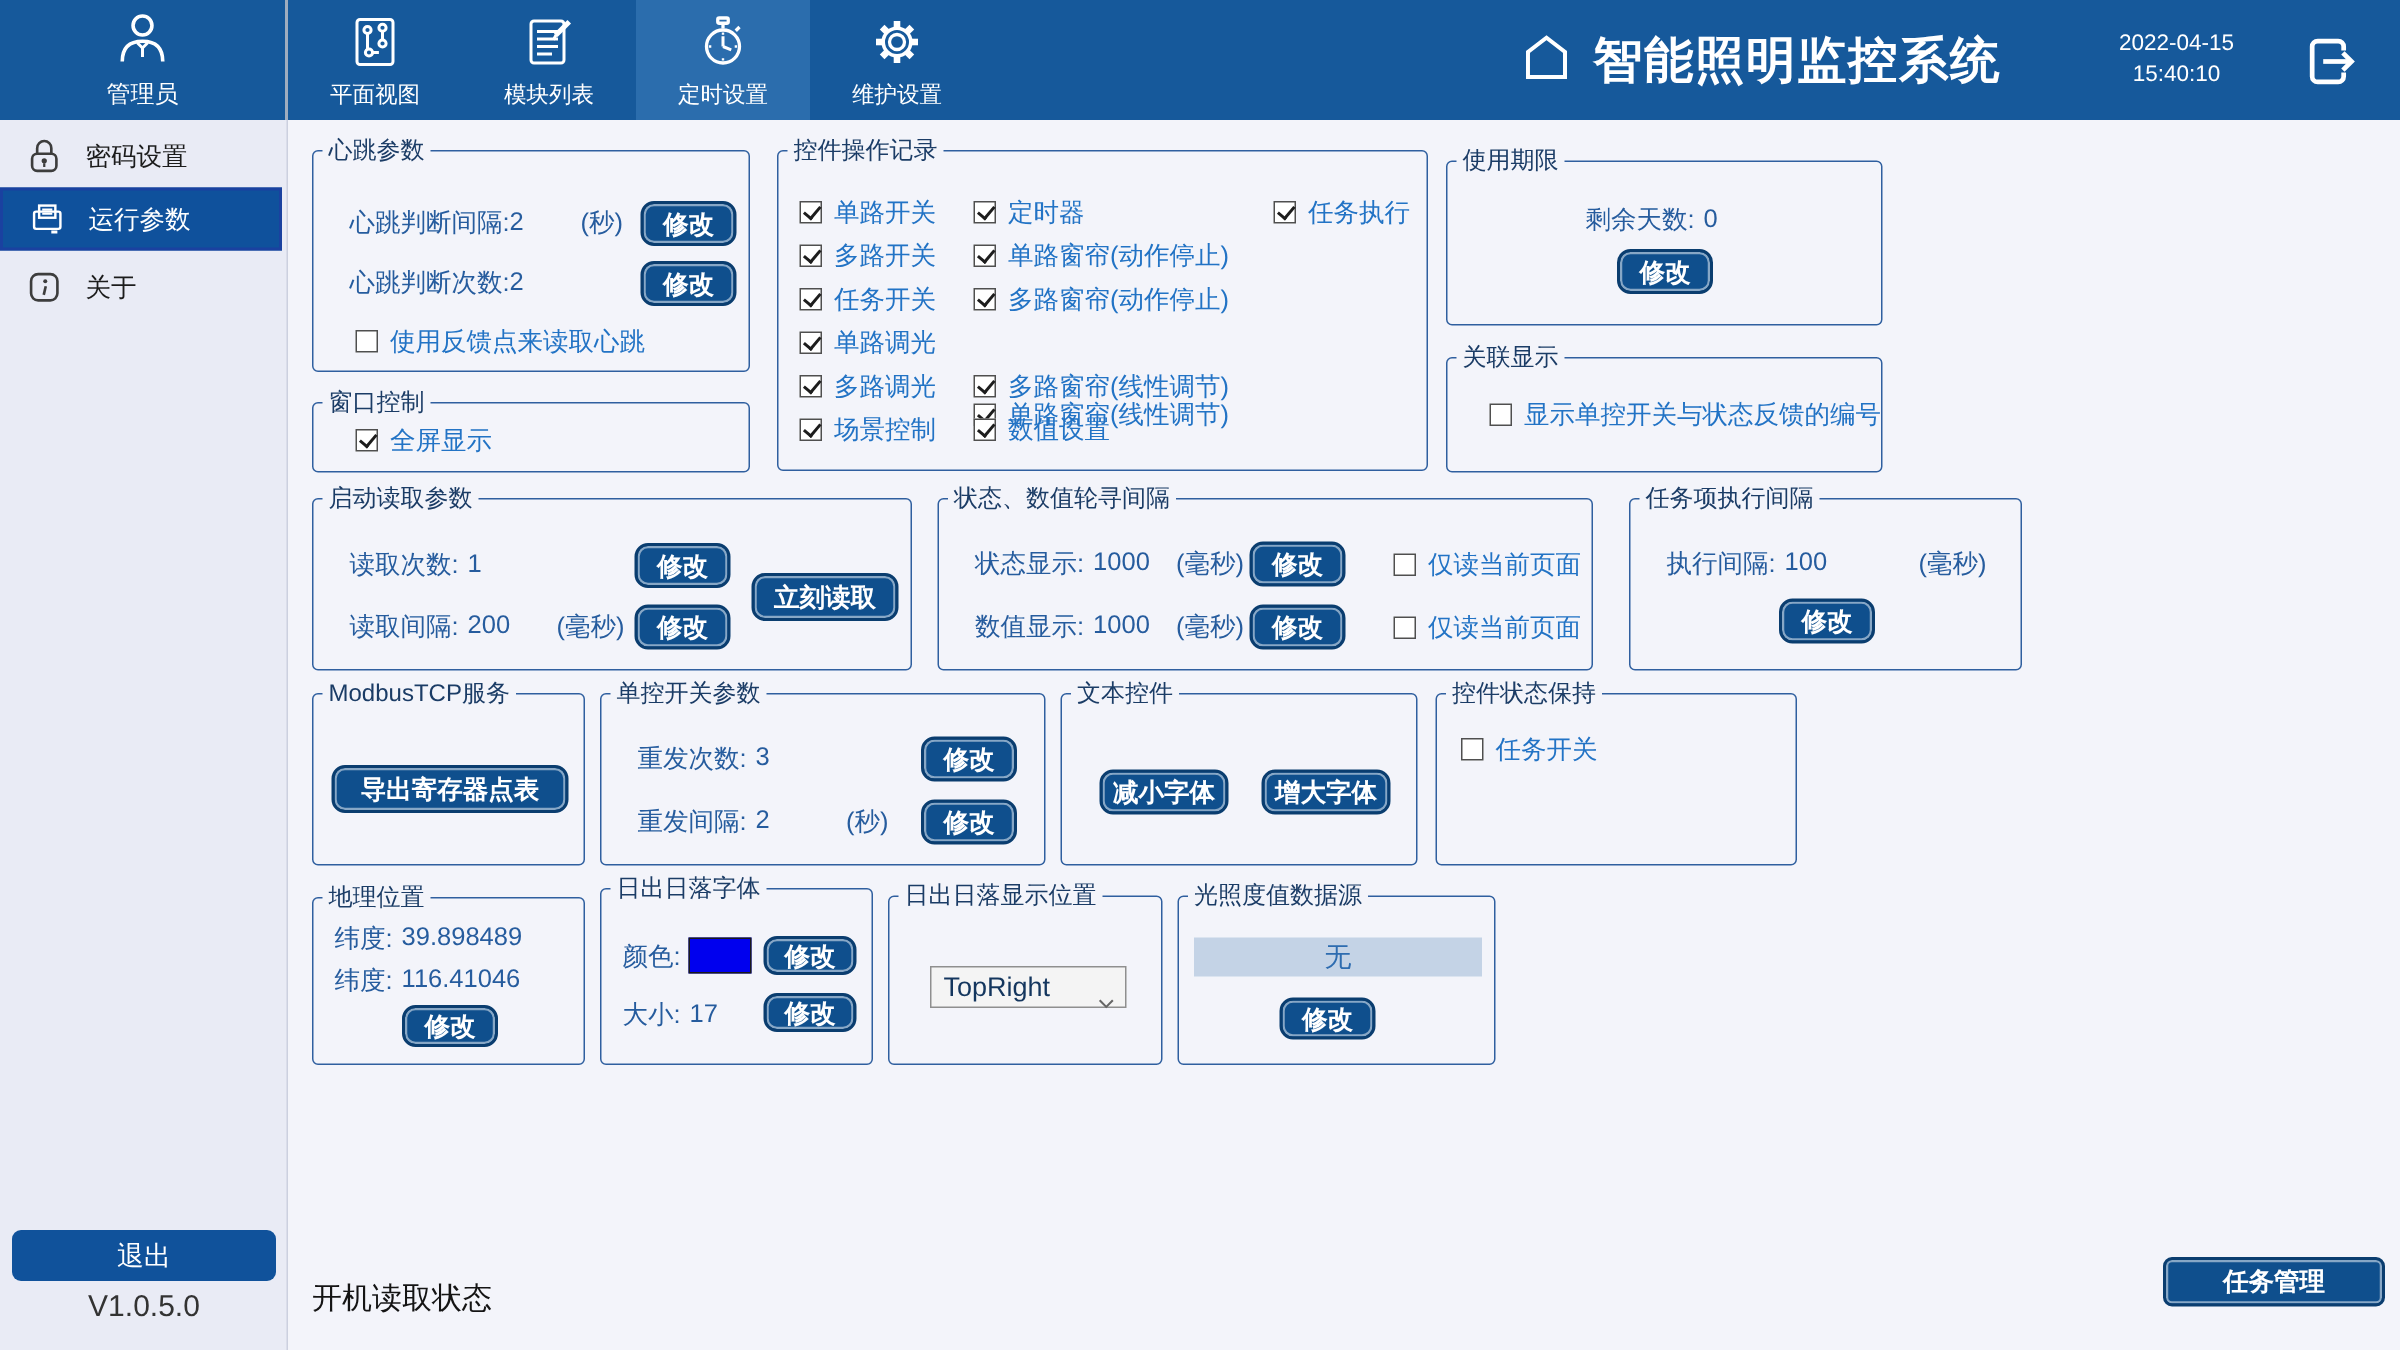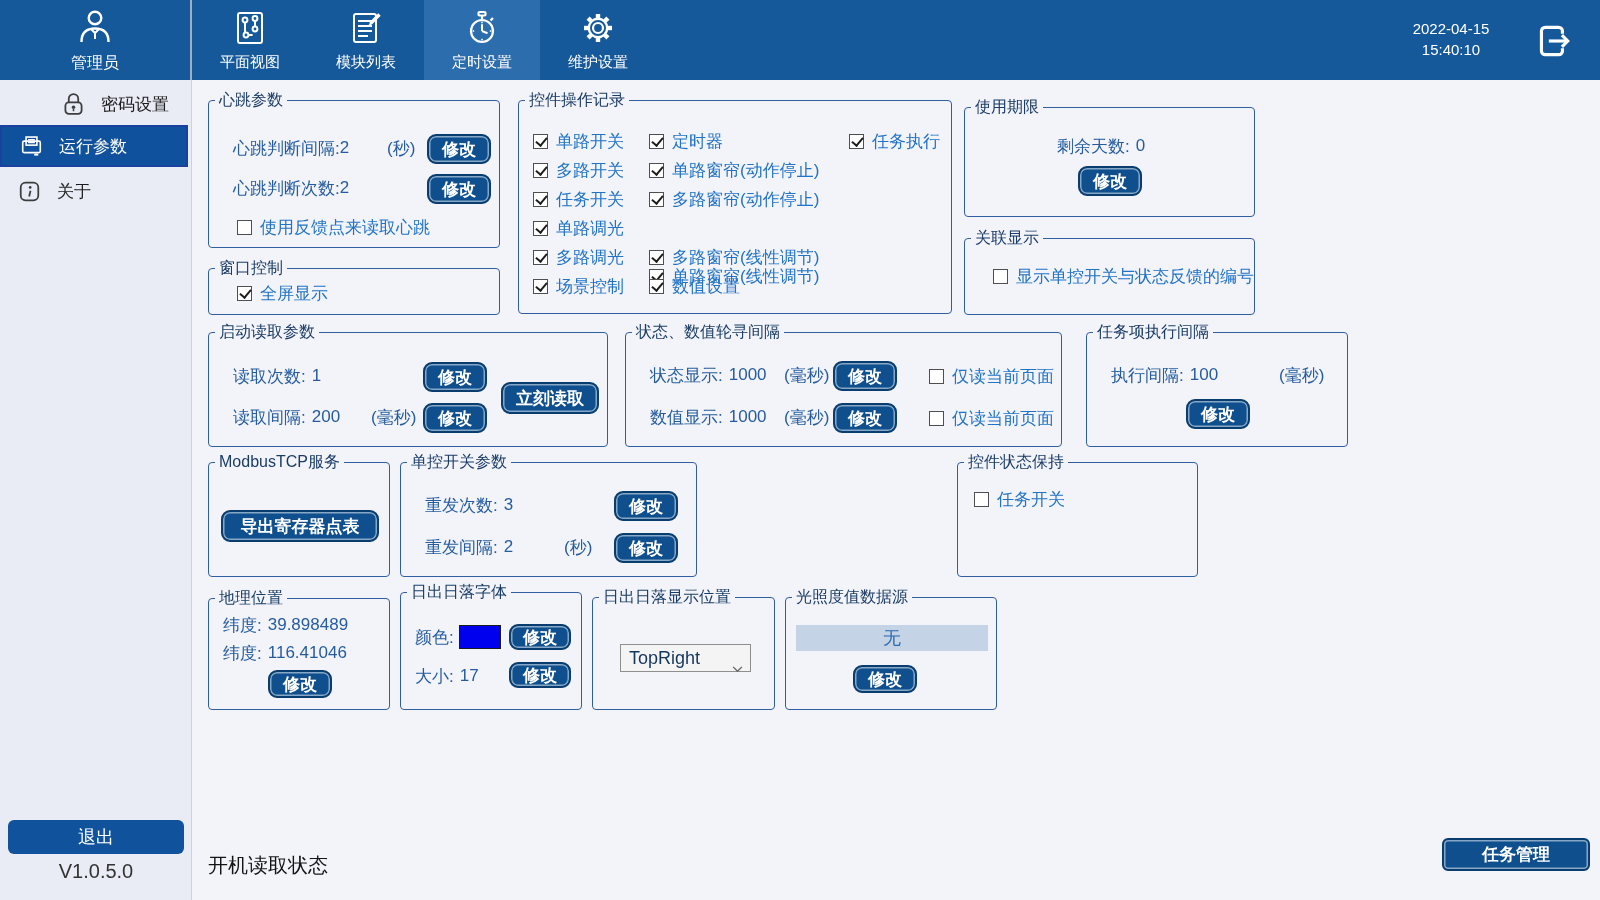--- a/index.html
+++ b/index.html
@@ -115,37 +115,45 @@
               <path d="M13.3,13.3 L10.1,10.1"></path>
             <path d="M20,10.5 L20,6"></path>
               <path d="M26.7,13.3 L29.9,10.1"></path>
           </g>
         </svg>
       </span>
       <span class="nav-label">维护设置</span>
     </div>
   </div>
 
+  <div class="title-wrap">
+    <span>
+      <svg width="38" height="38" viewBox="0 0 40 40" fill="none" stroke="#fff" stroke-width="2.8">
+        <path d="M7,34 V16.5 L20,6.5 L33,16.5 V34 Z"></path>
+      </svg>
+    </span>
+    <span class="app-title">智能照明监控系统</span>
+  </div>
 
   <div class="datetime">
     <div>2022-04-15</div>
     <div>15:40:10</div>
   </div>
 
   <div class="logout">
     <svg width="42" height="42" viewBox="0 0 40 40" fill="none" stroke="#fff" stroke-width="3">
       <path d="M29,13 V10.5 a3.5,3.5 0 0 0 -3.5,-3.5 H12.5 a3.5,3.5 0 0 0 -3.5,3.5 V29.5 a3.5,3.5 0 0 0 3.5,3.5 H25.5 a3.5,3.5 0 0 0 3.5,-3.5 V27"></path>
       <path d="M16,20 H33.5"></path>
       <path d="M28.5,14.5 L34,20 L28.5,25.5"></path>
     </svg>
   </div>
 </div>
 
 <div class="sidebar">
-  <div class="side-item" style="top:5px;padding-left:44px;">
+  <div class="side-item" style="top:5px;">
     <span class="sicon">
       <svg width="27" height="27" viewBox="0 0 40 40" fill="none" stroke="#3d3d3d" stroke-width="2.6">
         <rect x="8" y="17" width="24" height="17" rx="5"></rect>
         <path d="M13,17 V11.5 a7,7 0 0 1 14,0 V17"></path>
         <circle cx="20" cy="24" r="2.6" fill="#3d3d3d" stroke="none"></circle>
         <path d="M20,26.5 V30" stroke-width="2.2"></path>
       </svg>
     </span>
     <span>密码设置</span>
   </div>
@@ -343,20 +351,25 @@
     </span>
     <div class="btn" style="left:213px;top:28px;width:64px;height:30px;">修改</div>
     <span class="lbl" style="left:24px;top:70px;">
       <span>重发间隔:</span>
         <span class="val">2</span>
     </span>
     <span class="lbl" style="left:163px;top:70px;">(秒)</span>
     <div class="btn" style="left:213px;top:70px;width:64px;height:30px;">修改</div>
   </div>
 
+  <div class="group" style="left:515px;top:382px;width:238px;height:115px;">
+    <span class="gtitle">文本控件</span>
+    <div class="btn" style="left:25px;top:50px;width:86px;height:30px;">减小字体</div>
+    <div class="btn" style="left:133px;top:50px;width:86px;height:30px;">增大字体</div>
+  </div>
 
   <div class="group" style="left:765px;top:382px;width:241px;height:115px;">
     <span class="gtitle">控件状态保持</span>
     <div class="cbrow" style="left:16px;top:26px;">
       <span class="cb"></span>
       <span class="cblbl">任务开关</span>
     </div>
   </div>
 
   <div class="group" style="left:16px;top:518px;width:182px;height:112px;">

